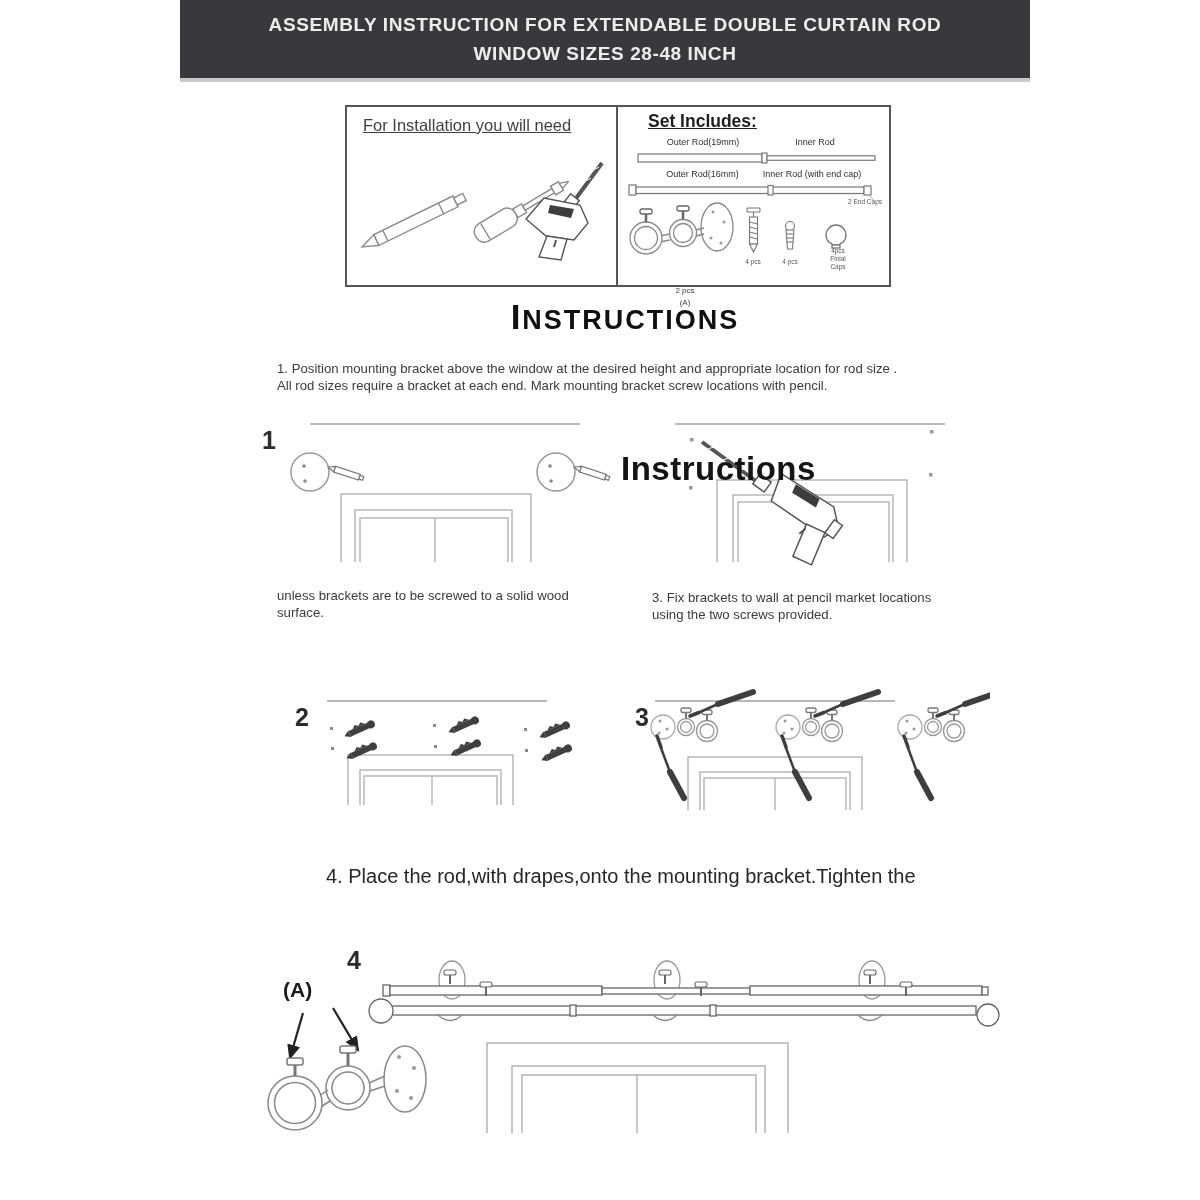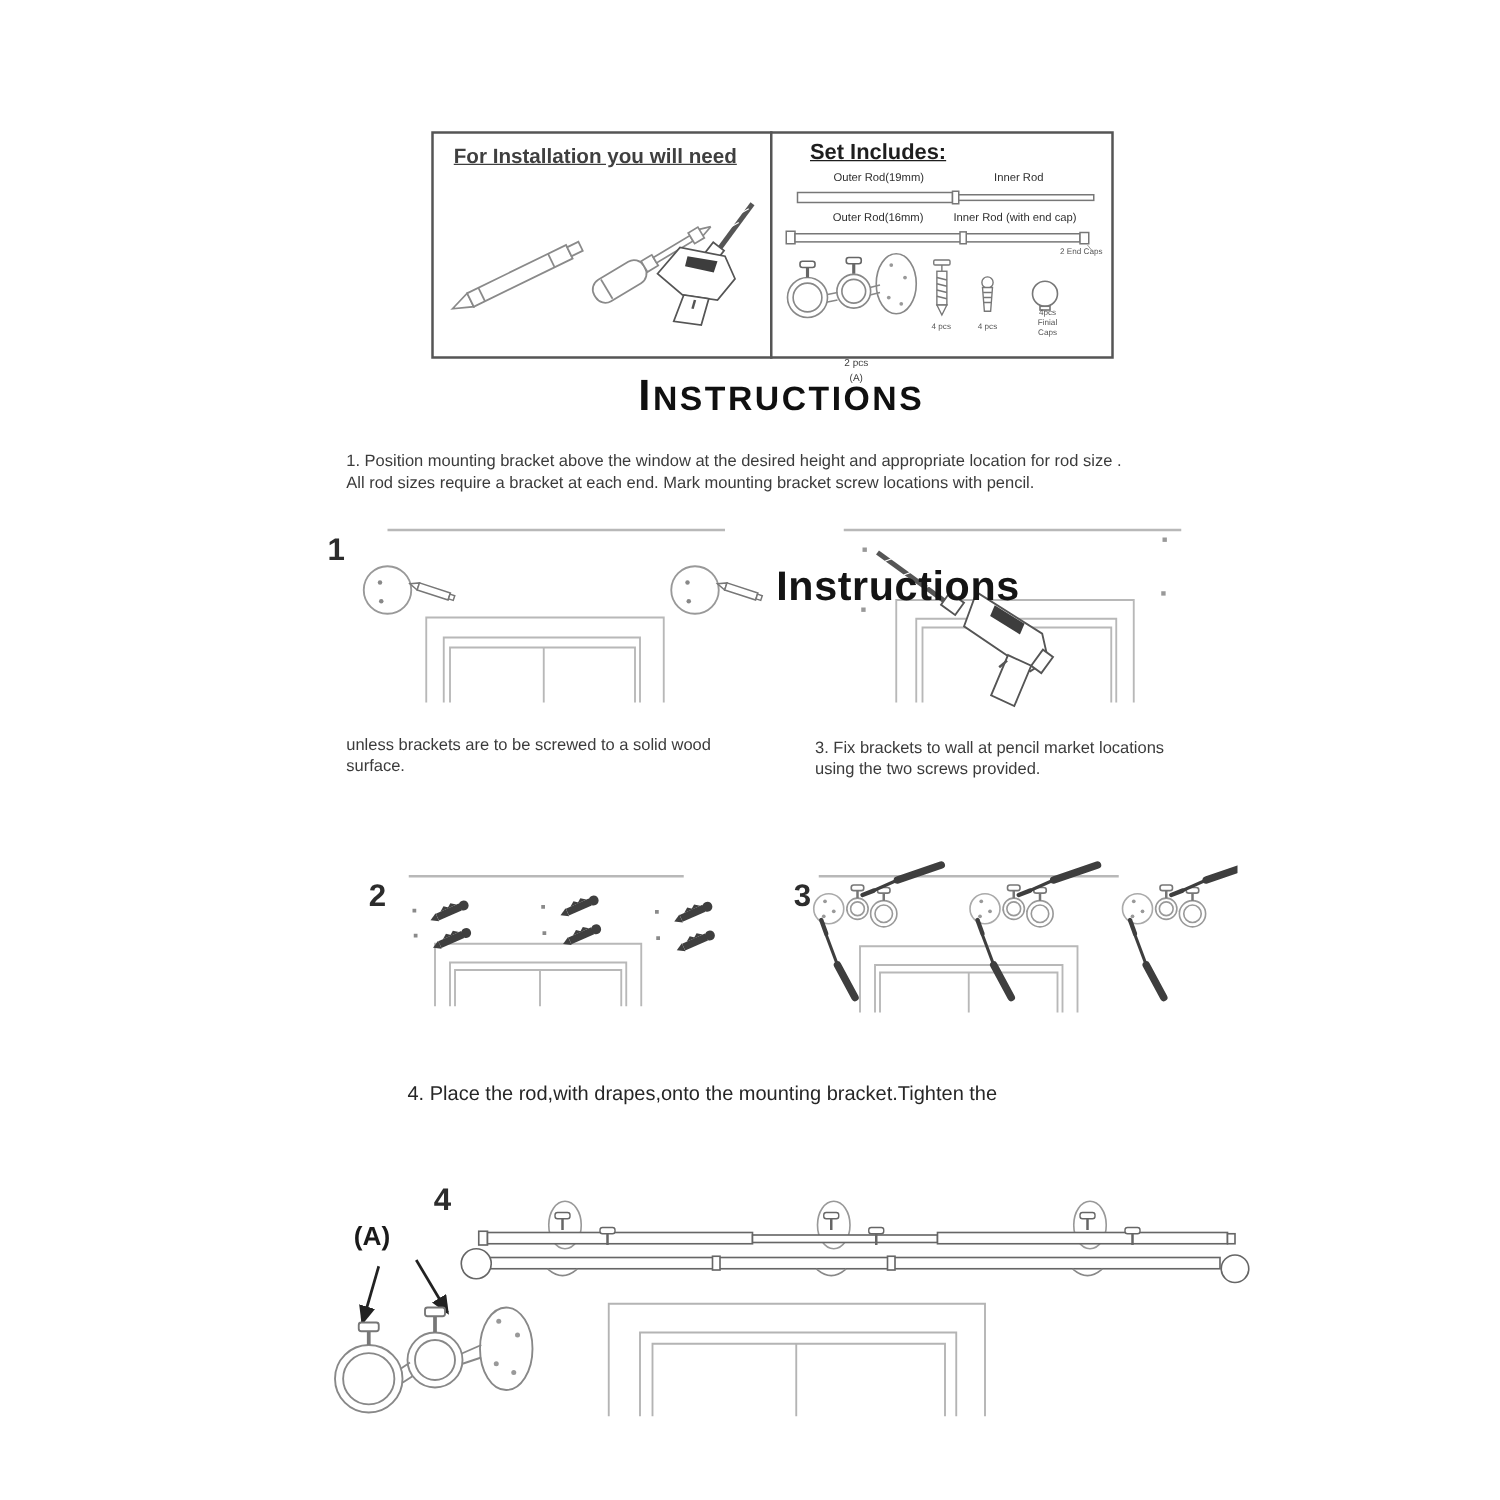--- a/index.html
+++ b/index.html
@@ -4,42 +4,46 @@
 <style>
   html,body{margin:0;padding:0;background:#fff;}
   body{font-family:"Liberation Sans",sans-serif;}
   .page{position:relative;width:1200px;height:1200px;background:#ffffff;overflow:hidden;color:#333;}
   .abs{position:absolute;}
   .topbar{left:180px;top:0;width:850px;height:78px;background:#3a383c;border-bottom:4px solid #c9c9c9;
           display:flex;flex-direction:column;align-items:center;justify-content:center;gap:7px;}
   .topbar-line{color:#ededed;font-size:19px;font-weight:bold;letter-spacing:.6px;white-space:nowrap;}
   .kit-outline{left:345px;top:105px;width:542px;height:178px;border:2px solid #555;}
   .kit-divider{left:616px;top:105px;width:2px;height:182px;background:#555;}
-  .box-title1{left:363px;top:116px;font-size:16.5px;font-weight:700;color:#3f3f3f;text-decoration:underline;}
+  .box-title1{left:363px;top:116px;font-size:16.5px;font-weight:400;color:#3f3f3f;text-decoration:underline;}
   .box-title2{left:631px;top:111px;font-size:17.5px;font-weight:bold;color:#1e1e1e;text-decoration:underline;margin-left:17px;}
   .small-label{font-size:9px;color:#2f2f2f;text-align:center;white-space:nowrap;}
   .tiny-label{font-size:8px;color:#3c3c3c;text-align:center;white-space:nowrap;margin-top:44px;}
   .micro-label{font-size:6.5px;color:#555;text-align:center;white-space:nowrap;}
   .right-align{text-align:right;}
   .heading{left:420px;top:296px;width:410px;text-align:center;font-size:27px;font-weight:bold;
            letter-spacing:2px;color:#101010;line-height:42px;}
   .heading::first-letter{font-size:35px;}
   .step-text{font-size:13.2px;line-height:17px;color:#3b3b3b;}
-  .step4-text{font-size:16px;line-height:26px;color:#262626;}
+  .step4-text{font-size:20px;line-height:26px;color:#262626;}
   .step4-text .indent{margin-left:22px;}
   .step-num{font-size:25px;color:#2c2c2c;font-weight:600;}
   .watermark{left:621px;top:450px;font-size:33px;font-weight:bold;color:#141414;z-index:6;letter-spacing:.5px;}
   .label-a{left:283px;top:978px;font-size:21px;font-weight:bold;color:#1a1a1a;}
   svg{display:block;}
 </style>
 </head>
 <body>
 
 <div class="page">
 
+  <header class="abs topbar">
+    <div class="topbar-line">ASSEMBLY INSTRUCTION FOR EXTENDABLE DOUBLE CURTAIN ROD</div>
+    <div class="topbar-line">WINDOW SIZES 28-48 INCH</div>
+  </header>
 
   <div class="abs kit-outline"></div>
   <div class="abs kit-divider"></div>
 
   <div class="abs box-title1">For Installation you will need</div>
   <svg class="abs" style="left:350px;top:143px;" width="262" height="140" viewBox="0 0 262 140">
     <g stroke="#8a8a8a" fill="#fff" stroke-width="1.4">
       <g transform="translate(12,104) rotate(-26)">
         <polygon points="0,0 16,-6 16,6"></polygon>
         <rect x="16" y="-6" width="88" height="12"></rect>

